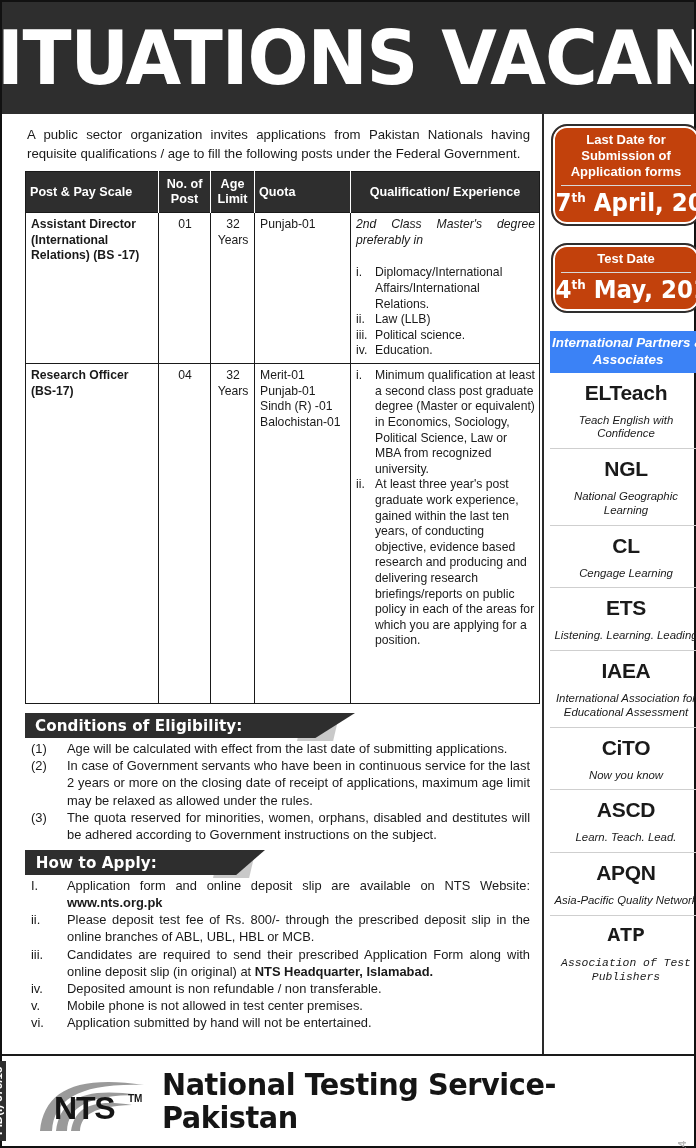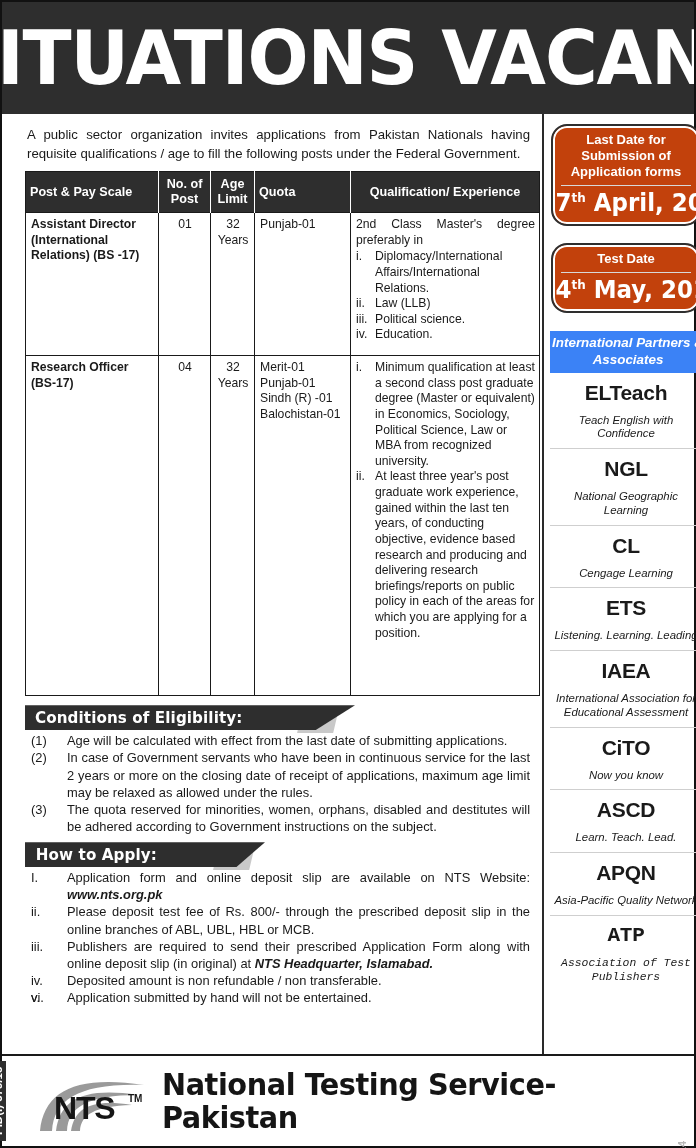--- a/index.html
+++ b/index.html
@@ -97,21 +97,21 @@
     line-height: 1.28;
   }
   td.post { font-weight: bold; font-size: 12.4px; }
   td.ctr { text-align: center; }
   .col1 { width: 133px; }
   .col2 { width: 52px; }
   .col3 { width: 44px; }
   .col4 { width: 96px; }
   .col5 { width: 189px; }
 
-  .qual-lead { margin-bottom: 1px; text-align: justify; }
+  .qual-lead { margin-bottom: 17px; text-align: justify; font-style: italic; }
   ol.rom {
     list-style: none;
     margin: 0; padding: 0;
   }
   ol.rom li {
     position: relative;
     padding-left: 19px;
     margin-bottom: 0px;
   }
   ol.rom li .rn {
@@ -163,21 +163,21 @@
     line-height: 1.33;
     text-align: justify;
     margin-bottom: 0px;
     padding-right: 4px;
   }
   ul.nums li .mk {
     position: absolute;
     left: 6px; top: 0;
     width: 34px;
   }
-  ul.nums li b { font-weight: bold; font-style: italic; }
+  ul.nums li b { font-weight: bold; }
 
   
   .datebox {
     margin: 4px auto 0 auto;
     width: 150px;
     background: #c2410c;
     border: 2.5px solid #2e2e2e;
     border-radius: 16px;
     box-shadow: inset 0 0 0 2px #ffffff;
     overflow: hidden;
@@ -396,23 +396,23 @@
       </ul>
 
       <div class="banner" style="margin-top:7px">
         <div class="shadow" style="left:188px"></div>
         <div class="bg" style="width:240px"></div>
         <div class="btxt">How to Apply:</div>
       </div>
       <ul class="nums">
         <li><span class="mk">I.</span><span>Application form and online deposit slip are available on NTS Website:</span> <b>www.nts.org.pk</b></li>
         <li><span class="mk">ii.</span><span>Please deposit test fee of Rs. 800/- through the prescribed deposit slip in the online branches of ABL, UBL, HBL or MCB.</span></li>
-        <li><span class="mk">iii.</span><span>Publishers are required to send their prescribed Application Form along with online deposit slip (in original) at </span><b>NTS Headquarter, Islamabad.</b></li>
+        <li><span class="mk">iii.</span><span>Candidates are required to send their prescribed Application Form along with online deposit slip (in original) at </span><b>NTS Headquarter, Islamabad.</b></li>
         <li><span class="mk">iv.</span><span>Deposited amount is non refundable / non transferable.</span></li>
-        <li><span class="mk">v.</span></li>
+        <li><span class="mk">v.</span><span>Mobile phone is not allowed in test center premises.</span></li>
         <li><span class="mk">vi.</span><span>Application submitted by hand will not be entertained.</span></li>
       </ul>
     </div>
 
     <div class="side-col">
 
       <div class="datebox">
         <div class="dlabel">Last Date for Submission of Application forms</div>
         <div class="drule"></div>
         <div class="dval"><span>7</span><sup>th</sup> <span>April, 2014</span></div>

